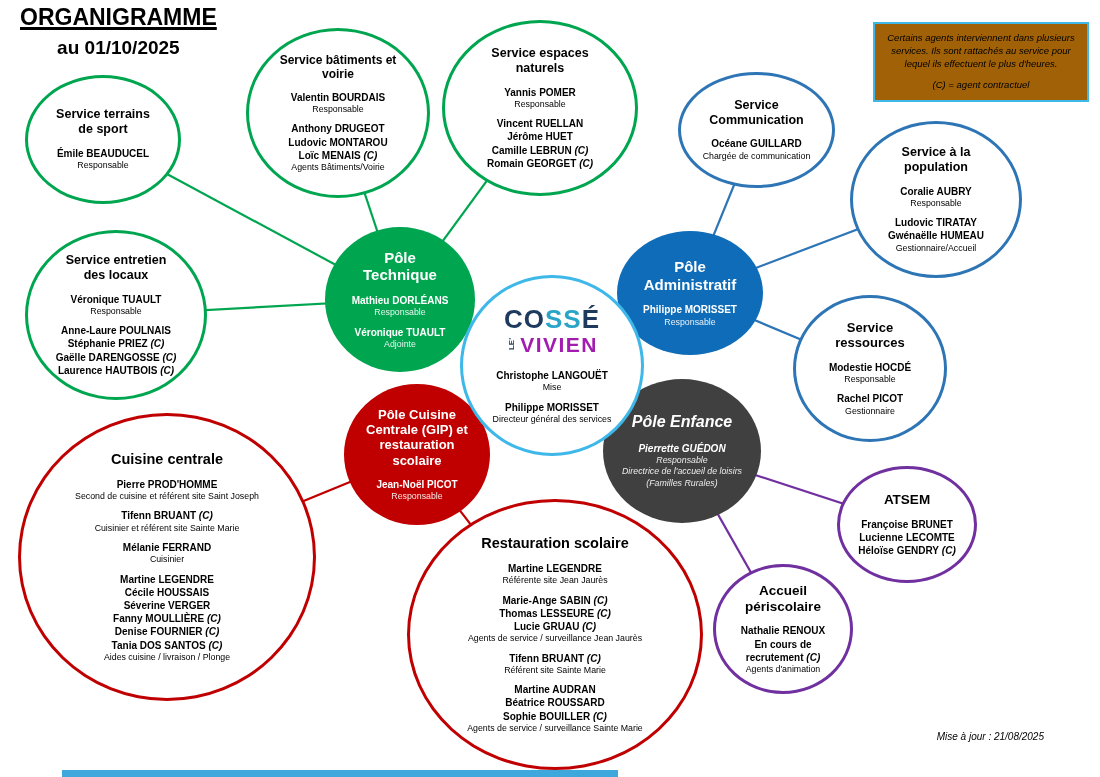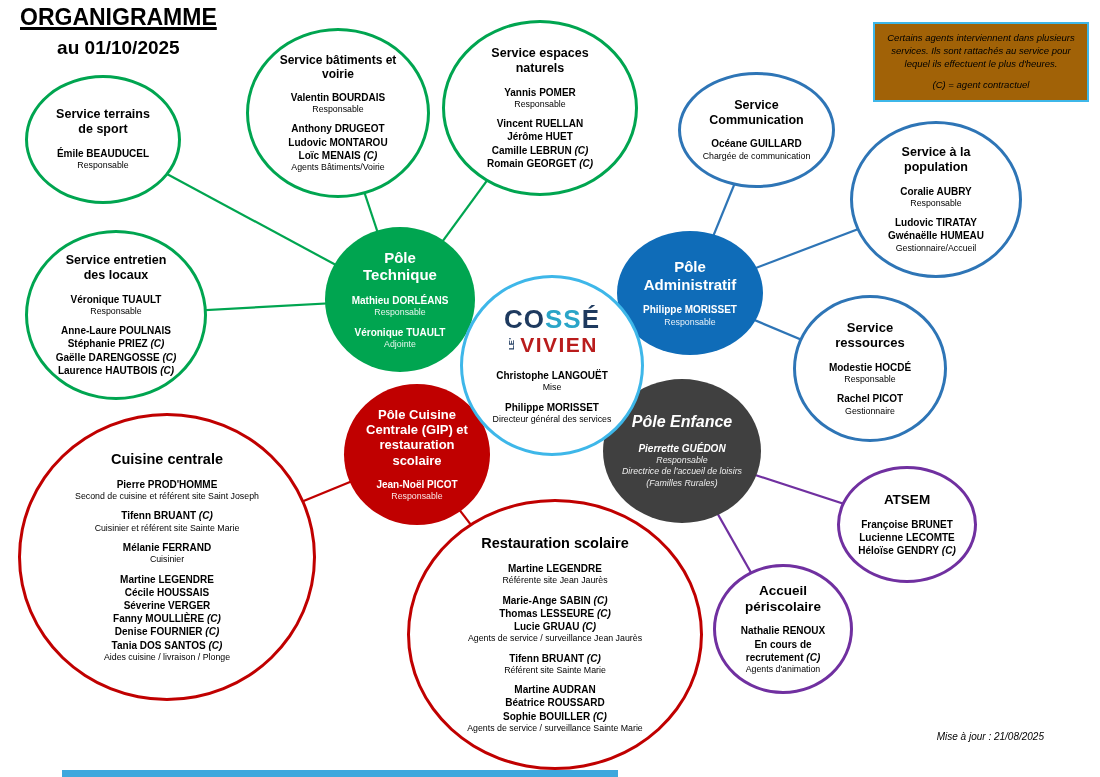--- a/index.html
+++ b/index.html
@@ -243,21 +243,21 @@
           <div class="member">Nathalie RENOUX</div>
           <div class="member">En cours de recrutement<span class="c-tag"> (C)</span></div>
           <div class="role">Agents d'animation</div>
         </div>
       </div>
       <div class="circle outline" style="left: 460px; top: 275px; width: 184px; height: 181px; padding: 8px 14px; z-index: 3; border-color: rgb(62, 183, 233);">
         <div class="logo">
           <div class="logo-r1"><span style="color: rgb(30, 58, 95);">CO</span><span style="color: rgb(42, 165, 200);">SS</span><span style="color: rgb(30, 58, 95);">É</span></div>
           <div class="logo-r2">
             <span class="logo-le" style="color: rgb(30, 58, 95);">LE'</span>
-            <span style="color: #b91c1c;">VIVIEN</span>
+            <span style="color: #a21caf;">VIVIEN</span>
           </div>
         </div>
         <div class="group">
           <div class="member">Christophe LANGOUËT</div>
           <div class="role">Mise</div>
         </div>
         <div class="group">
           <div class="member">Philippe MORISSET</div>
           <div class="role">Directeur général des services</div>
         </div>

